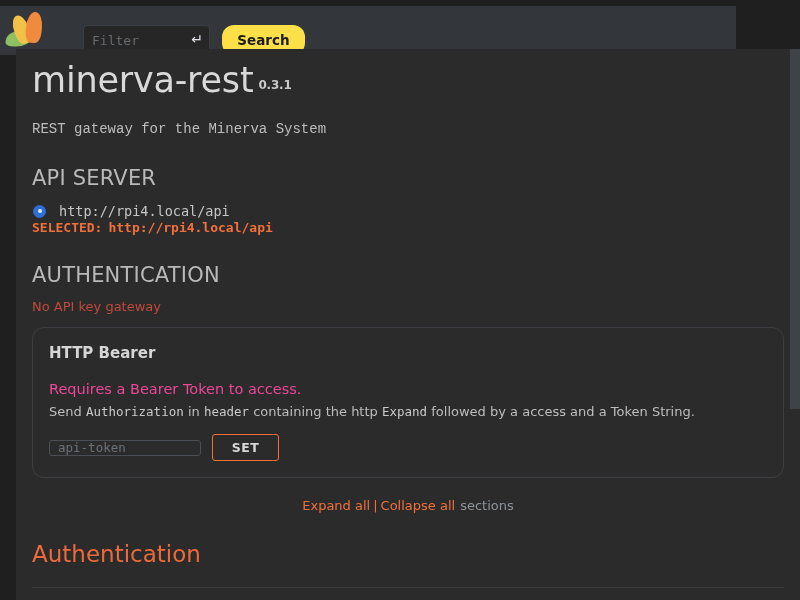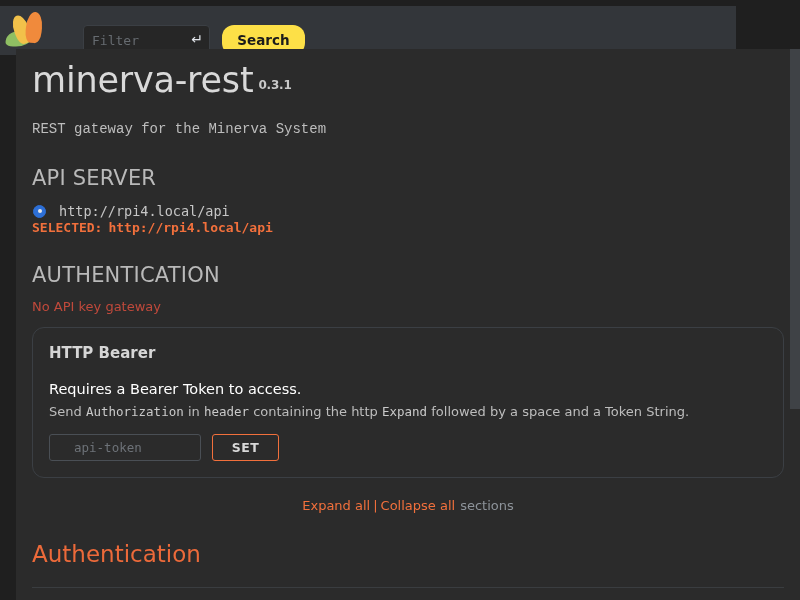--- a/index.html
+++ b/index.html
@@ -185,48 +185,48 @@
   .auth-box h3 {
     margin: 0 0 0 0;
     font-size: 15px;
     font-weight: 700;
     color: #d6d6d6;
     line-height: 22px;
   }
   .auth-req {
     margin: 16px 0 0 0;
     font-size: 14.5px;
-    color: #ffffff;
+    color: #ec4899;
     line-height: 18px;
   }
   .auth-send {
     margin: 5px 0 0 0;
     font-size: 13px;
     color: #bdbdbd;
     line-height: 17px;
   }
   .auth-send code, .mono-inline {
     font-family: "DejaVu Sans Mono", monospace;
     font-size: 12.5px;
     color: #c9c9c9;
   }
   .auth-controls {
     margin-top: 14px;
     display: flex;
     align-items: center;
   }
   .token-input {
-    width: 152px; height: 27px;
+    width: 152px; height: 16px;
     background: transparent;
     border: 1px solid #4a4f55;
     border-radius: 3px;
     color: #d0d0d0;
     font-family: "DejaVu Sans Mono", monospace;
     font-size: 12.5px;
-    padding: 0 24px;
+    padding: 0 8px;
     outline: none;
   }
   .token-input::placeholder { color: #6d7278; }
   .set-btn {
     margin-left: 11px;
     width: 67px; height: 27px;
     background: transparent;
     border: 1px solid #f2703c;
     border-radius: 3px;
     color: #d8d8d8;
@@ -335,21 +335,21 @@
 
       <p class="auth-req">Requires a Bearer Token to access.</p>
 
       <p class="auth-send">
         <span>Send</span>
         <code class="mono-inline">Authorization</code>
         <span>in</span>
         <code class="mono-inline">header</code>
         <span>containing the http</span>
         <code class="mono-inline">Expand</code>
-        <span>followed by a space and a Token String.</span>
+        <span>followed by a access and a Token String.</span>
       </p>
 
       <div class="auth-controls">
         <input class="token-input" type="text" placeholder="api-token" style="">
         <button class="set-btn">SET</button>
       </div>
     </div>
 
     <div class="expand-row">
       <a>Expand all</a><span class="sep">|</span><a>Collapse all</a><span class="sections-word">sections</span>

